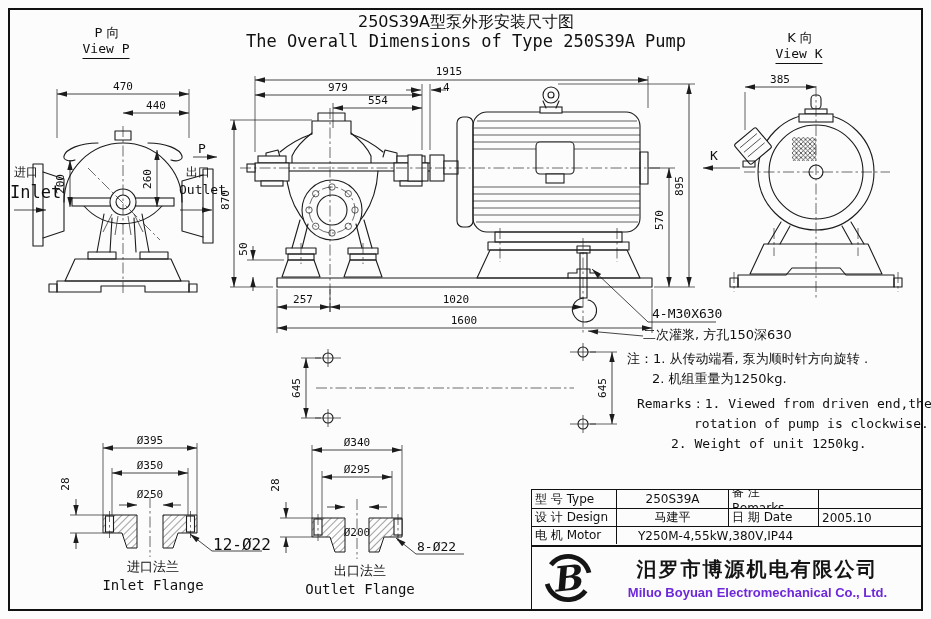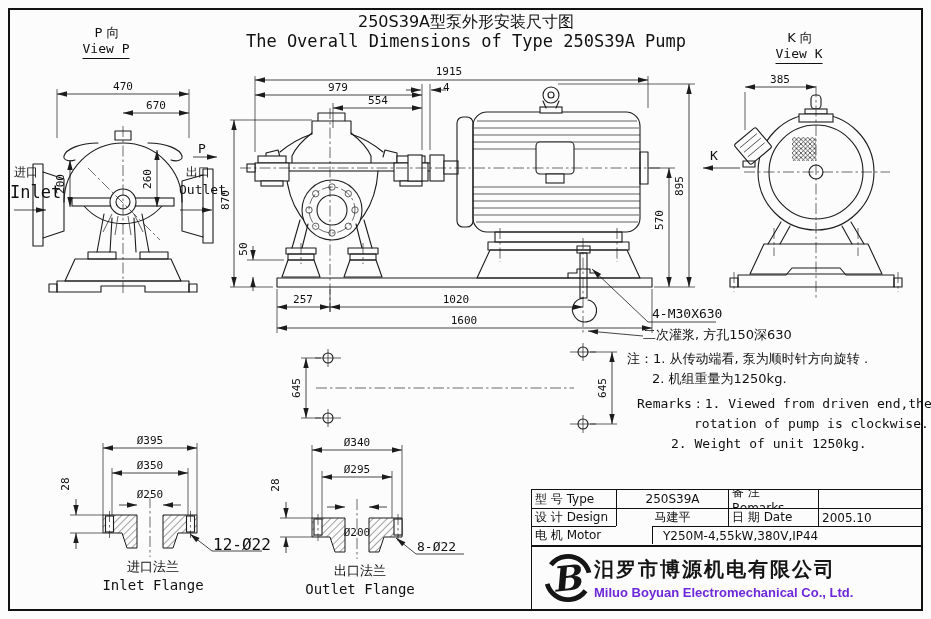--- a/index.html
+++ b/index.html
@@ -22,21 +22,21 @@
   #tblock{position:absolute;left:531px;top:489px;width:391px;height:57px;
           display:grid;grid-template-columns:84px 112px 90px 1fr;grid-auto-rows:18px;
           border:1.6px solid #111;box-sizing:border-box;font-size:12px;}
   #tblock .cell{border-left:1px solid #111;border-top:1px solid #111;display:flex;
                 align-items:center;padding:0 3px;overflow:hidden;}
   #tblock .r1{border-top:none;} #tblock .c1{border-left:none;}
   #tblock .ctr{justify-content:center;}
   #tblock .span3{grid-column:2/5;}
   #company{position:absolute;left:531px;top:546px;width:391px;height:64px;
            border:1.6px solid #111;box-sizing:border-box;display:flex;align-items:center;}
-  #company .names{flex:1;}
+  #company .names{flex:1;text-align:center;}
   #company .cn{font-size:20px;font-weight:bold;letter-spacing:2px;color:#151515;}
   #company .en{font-size:13px;font-weight:600;color:#6d28d9;margin-top:2px;
                font-family:"Liberation Sans","DejaVu Sans",sans-serif;}
 </style>
 </head>
 <body>
 
 <div id="sheet">
 
 <svg id="art" width="931" height="619" viewBox="0 0 931 619">
@@ -262,21 +262,21 @@
     <path class="d" marker-end="url(#mE)" d="M464,554 L416,554 L396,538"></path>
   </g>
 </svg>
 
   <div class="lbl cjk c" style="left:466px;top:13px;font-size:16px;">250S39A型泵外形安装尺寸图</div>
   <div class="lbl c" style="left:466px;top:32px;font-size:17px;">The Overall Dimensions of Type 250S39A Pump</div>
 
   <div class="lbl cjk c" style="left:107px;top:26px;font-size:13px;">P 向</div>
   <div class="lbl c ul" style="left:106px;top:42px;font-size:13px;">View P</div>
   <div class="lbl c" style="left:123px;top:81px;">470</div>
-  <div class="lbl c" style="left:156px;top:100px;">670</div>
+  <div class="lbl c" style="left:156px;top:100px;">440</div>
   <div class="lbl r" style="left:61px;top:184px;">200</div>
   <div class="lbl r" style="left:148px;top:179px;">260</div>
   <div class="lbl cjk" style="left:14px;top:166px;font-size:12px;">进口</div>
   <div class="lbl" style="left:10px;top:183px;font-size:17px;">Inlet</div>
   <div class="lbl cjk" style="left:186px;top:166px;font-size:12px;">出口</div>
   <div class="lbl" style="left:179px;top:183px;font-size:13px;">Outlet</div>
   <div class="lbl" style="left:198px;top:142px;font-size:13px;">P</div>
 
   <div class="lbl c" style="left:449px;top:66px;">1915</div>
   <div class="lbl c" style="left:338px;top:82px;">979</div>
@@ -325,21 +325,21 @@
   <div id="tblock">
     <div class="cell r1 c1 cjk">型 号 Type</div>
     <div class="cell r1 ctr">250S39A</div>
     <div class="cell r1 cjk">备 注 Remarks</div>
     <div class="cell r1"></div>
     <div class="cell c1 cjk">设 计 Design</div>
     <div class="cell ctr cjk">马建平</div>
     <div class="cell cjk">日 期 Date</div>
     <div class="cell">2005.10</div>
     <div class="cell c1 cjk">电 机 Motor</div>
-    <div class="cell span3" style="padding-left:10px;margin-left:36px;">Y250M-4,55kW,380V,IP44</div>
+    <div class="cell span3" style="padding-left:21px;">Y250M-4,55kW,380V,IP44</div>
   </div>
 
   <div id="company">
     <svg width="52" height="52" viewBox="0 0 54 54" style="margin-left:10px;flex:none;">
       <circle cx="27" cy="27" r="22.5" fill="none" stroke="#151515" stroke-width="5" stroke-dasharray="50 21" transform="rotate(36 27 27)"></circle>
       <text x="13" y="40" font-size="36" font-style="italic" font-weight="bold" font-family="DejaVu Serif, serif" fill="#151515" transform="rotate(-6 27 27)">B</text>
     </svg>
     <div class="names">
       <div class="cn">汨罗市博源机电有限公司</div>
       <div class="en">Miluo Boyuan Electromechanical Co., Ltd.</div>

